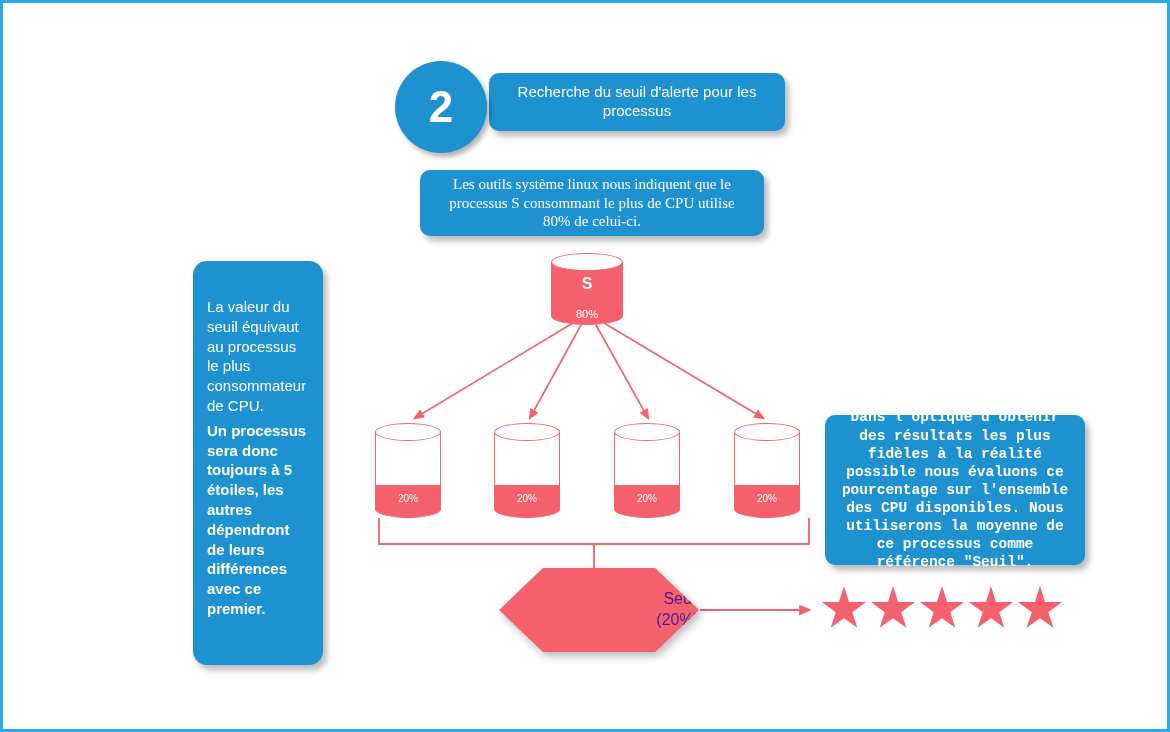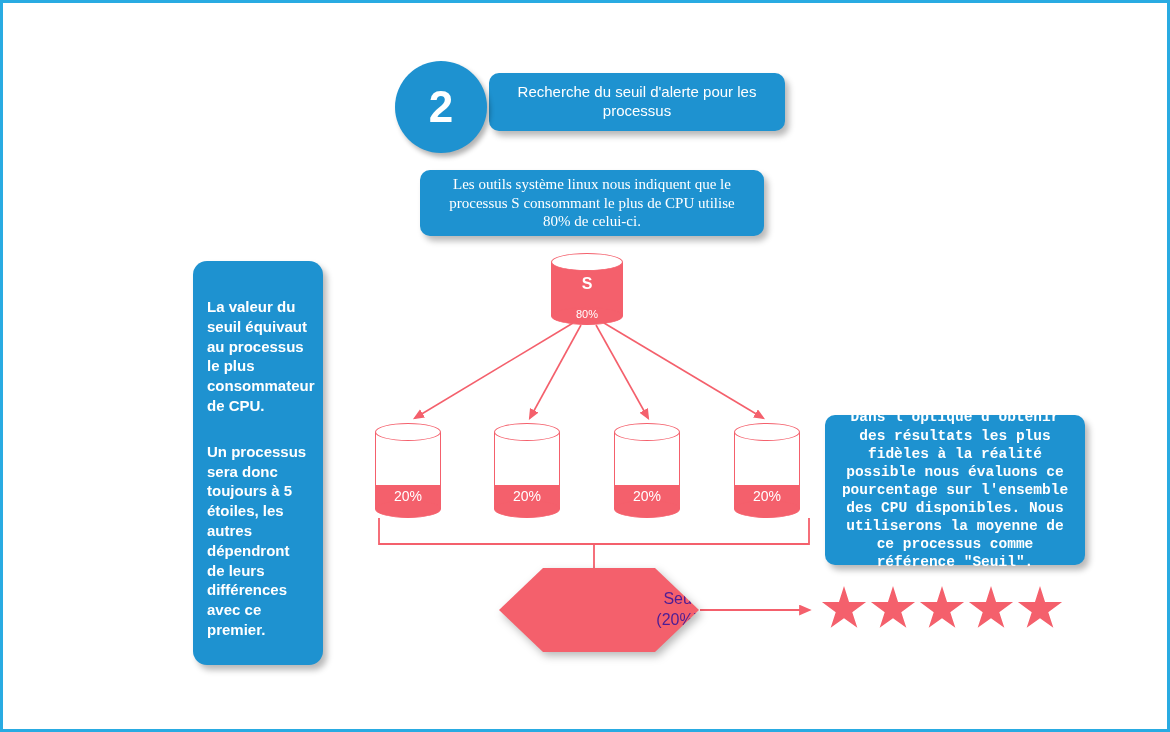--- a/index.html
+++ b/index.html
@@ -64,21 +64,21 @@
   .left-panel {
     background: #1e92d0;
     color: #ffffff;
     border-radius: 14px;
     box-shadow: 4px 5px 6px rgba(0,0,0,0.28);
     box-sizing: border-box;
     padding: 36px 14px 14px 14px;
     font-size: 15px;
     line-height: 1.32;
   }
-  .left-panel .p1 { font-weight: bold; margin: 0 0 26px 0; }
+  .left-panel .p1 { font-weight: normal; margin: 0 0 5px 0; }
   .left-panel .p2 { font-weight: bold; margin: 0; }
 
   
   .cyl { position: absolute; }
   .cyl .body {
     position: absolute;
     left: 0; top: 9px;
     width: 100%;
     height: calc(100% - 18px);
     background: #ffffff;
@@ -121,21 +121,21 @@
     z-index: 5;
   }
   .cyl .label-pct {
     position: absolute;
     width: 100%;
     text-align: center;
     color: #ffffff;
     font-size: 11px;
     z-index: 5;
   }
-  .cyl.small .label-pct { font-size: 14px; }
+  .cyl.small .label-pct { font-size: 10px; }
 
   
   .hex-wrap {
     filter: drop-shadow(3px 4px 4px rgba(0,0,0,0.28));
   }
   .hex {
     width: 200px;
     height: 84px;
     background: #f4606c;
     -webkit-clip-path: polygon(22% 0%, 78% 0%, 100% 50%, 78% 100%, 22% 100%, 0% 50%);

